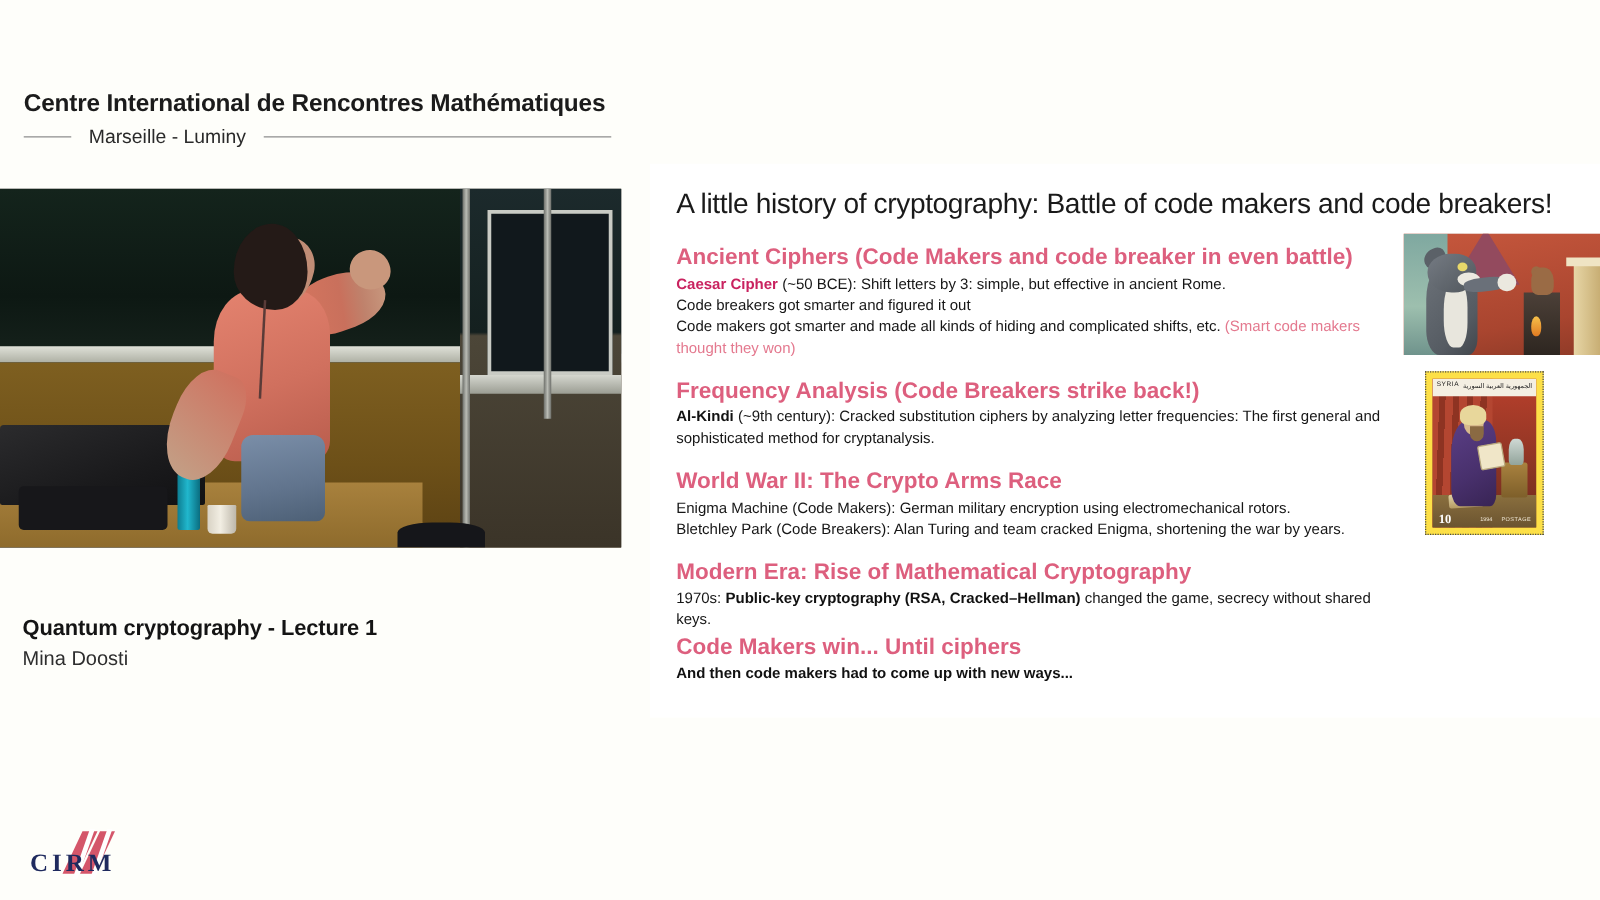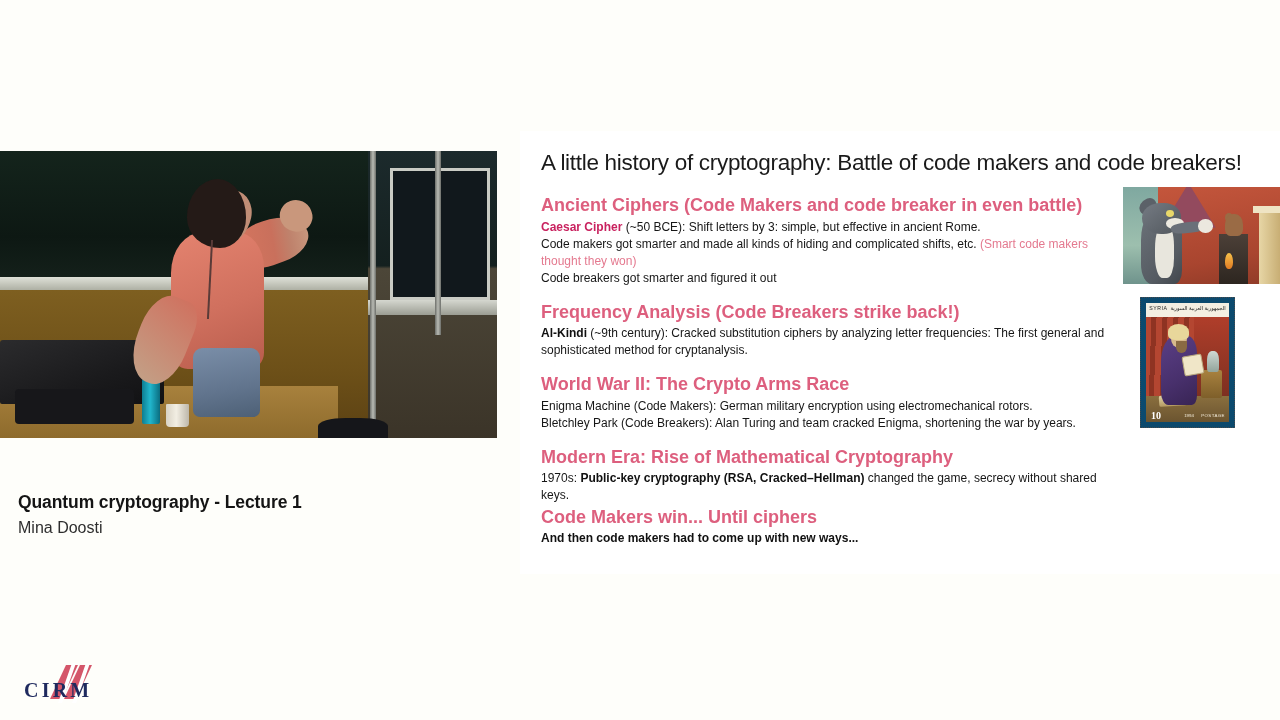--- a/index.html
+++ b/index.html
@@ -425,21 +425,21 @@
     background: linear-gradient(180deg,#f7c14a,#e07a22);
     border-radius: 50% 50% 40% 40%;
   }
 
   .stamp {
     position: absolute;
     left: 620px;
     top: 166px;
     width: 95px;
     height: 131px;
-    background: #0c4a6e;
+    background: #fde047;
     box-sizing: border-box;
     padding: 5px;
     border: 1px dotted #4a4a4a;
   }
   .stamp-inner {
     position: relative;
     width: 100%;
     height: 100%;
     overflow: hidden;
     background: linear-gradient(180deg,#b9402c 0%,#8f3524 55%,#6c2a1e 100%);
@@ -513,20 +513,28 @@
   .st-year {
     position: absolute; left: 46%; bottom: 3%;
     font-size: 4.4px; color: #f2ead8;
   }
 </style>
 </head>
 <body>
 
 <div class="stage">
 
+  <div class="cirm-header">
+    <div class="cirm-header-title">Centre International de Rencontres Mathématiques</div>
+    <div class="cirm-header-sub-row">
+      <div class="rule-short"></div>
+      <div class="cirm-header-sub">Marseille - Luminy</div>
+      <div class="rule-long"></div>
+    </div>
+  </div>
 
   <div class="video-frame">
     <div class="vf-board"></div>
     <div class="vf-board-rail"></div>
     <div class="vf-wall"></div>
     <div class="vf-window"></div>
     <div class="vf-glass"></div>
     <div class="vf-sill"></div>
     <div class="vf-mullion m1"></div>
     <div class="vf-mullion m2"></div>
@@ -568,22 +576,22 @@
 
   <div class="slide">
 
     <div class="slide-title">A little history of cryptography: Battle of code makers and code breakers!</div>
 
     <div class="slide-body">
 
       <div class="blk">
         <div class="h-pink">Ancient Ciphers (Code Makers and code breaker in even battle)</div>
         <div class="ln"><span class="t-magenta">Caesar Cipher</span><span> (~50 BCE): Shift letters by 3: simple, but effective in ancient Rome.</span></div>
+        <div class="ln"><span>Code breakers got smarter and figured it out</span></div>
         <div class="ln"><span>Code makers got smarter and made all kinds of hiding and complicated shifts, etc. </span><span class="t-pink">(Smart code makers thought they won)</span></div>
-        <div class="ln"><span>Code breakers got smarter and figured it out</span></div>
       </div>
 
       <div class="blk">
         <div class="h-pink">Frequency Analysis (Code Breakers strike back!)</div>
         <div class="ln"><span class="t-bold">Al-Kindi</span><span> (~9th century): Cracked substitution ciphers by analyzing letter frequencies: The first general and sophisticated method for cryptanalysis.</span></div>
       </div>
 
       <div class="blk">
         <div class="h-pink">World War II: The Crypto Arms Race</div>
         <div class="ln"><span>Enigma Machine (Code Makers): German military encryption using electromechanical rotors.</span></div>

